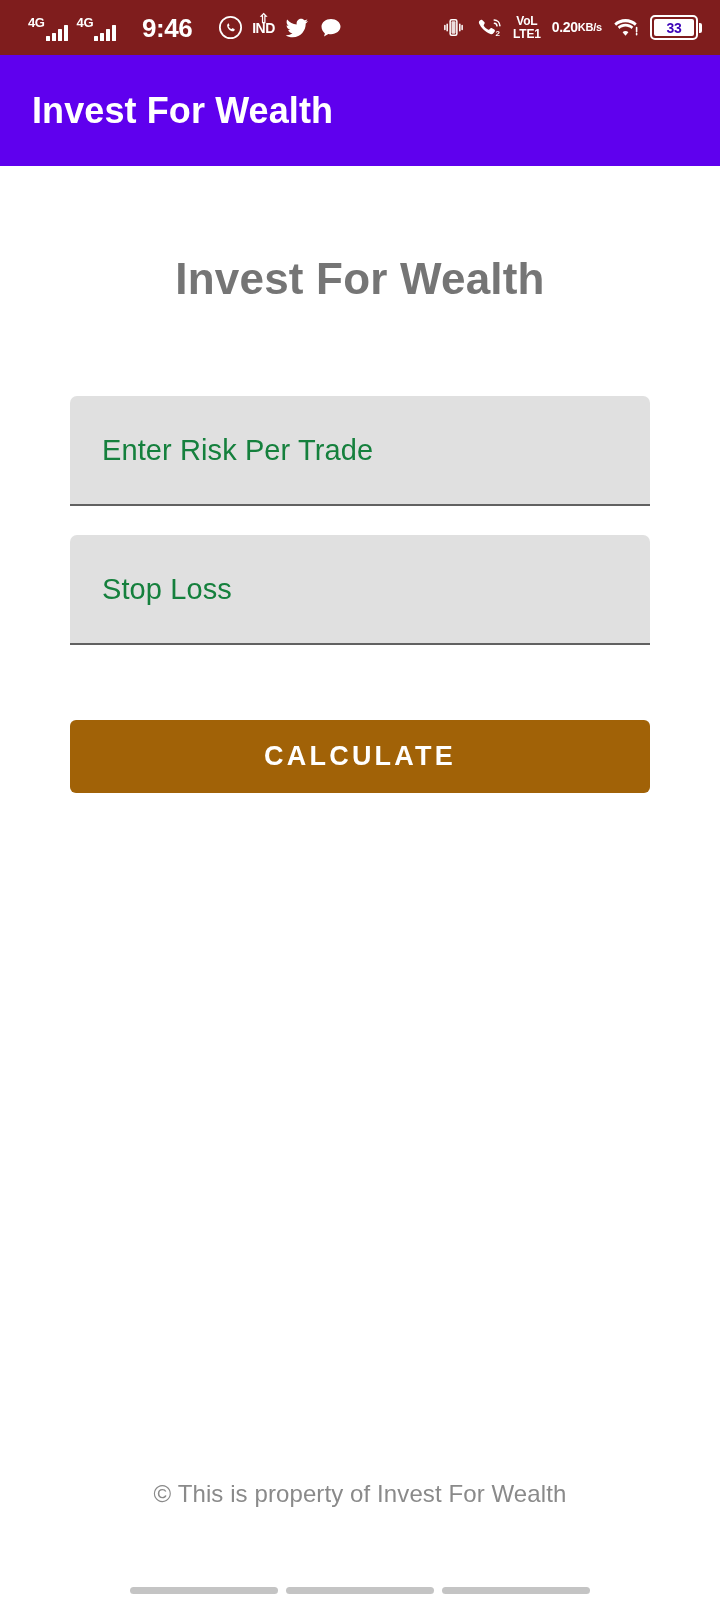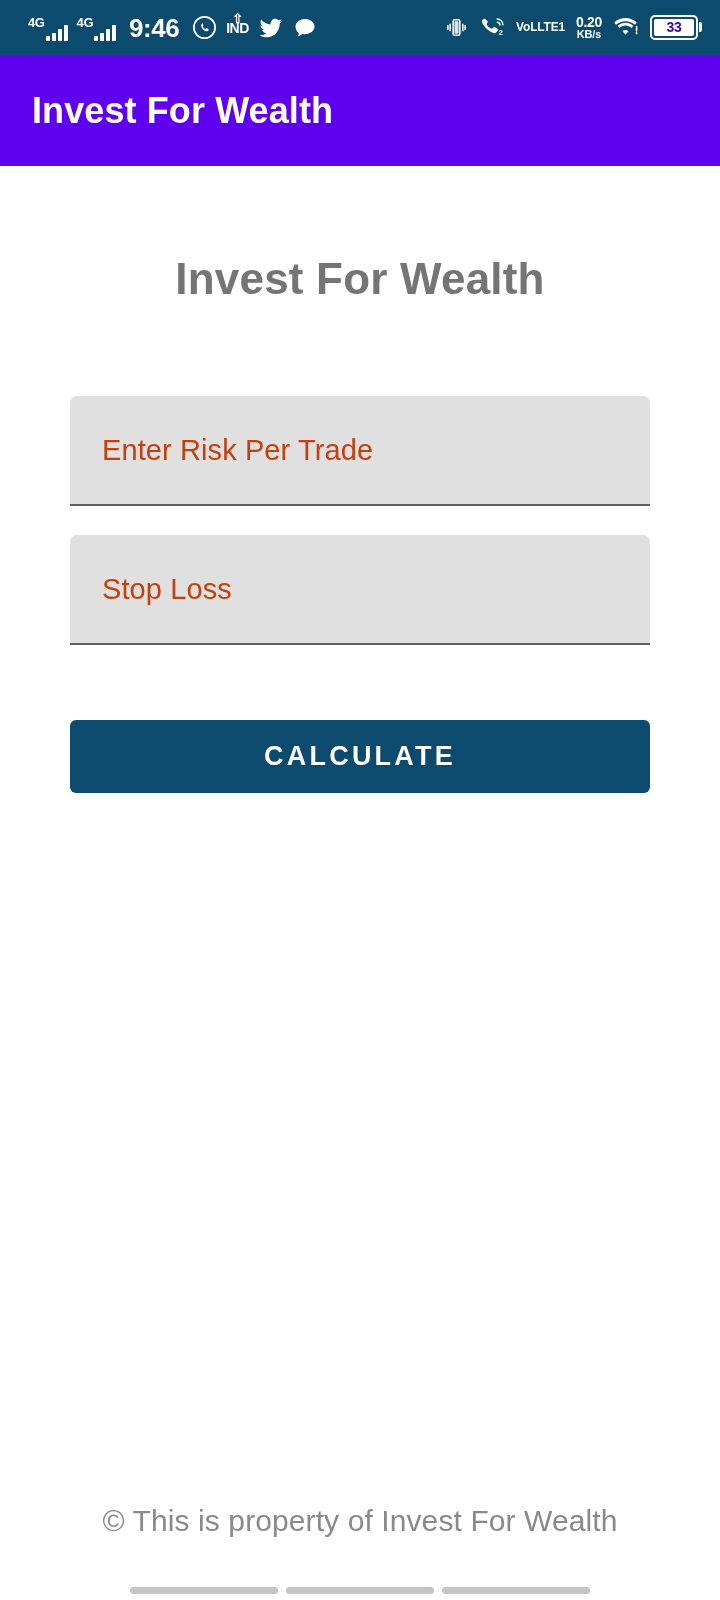--- a/index.html
+++ b/index.html
@@ -17,21 +17,21 @@
     width: 720px;
     height: 1600px;
     background: #ffffff;
     display: flex;
     flex-direction: column;
   }
 
   
   .status-bar {
     height: 55px;
-    background: #0c4a6e;
+    background: #7f1d1d;
     display: flex;
     align-items: center;
     justify-content: space-between;
     padding: 0 18px 0 28px;
     color: #ffffff;
     flex: 0 0 auto;
   }
   .status-left, .status-right {
     display: flex;
     align-items: center;
@@ -64,21 +64,21 @@
   .bars i:nth-child(1) { height: 5px; }
   .bars i:nth-child(2) { height: 8px; }
   .bars i:nth-child(3) { height: 12px; }
   .bars i:nth-child(4) { height: 16px; }
 
   .clock {
     font-size: 26px;
     font-weight: bold;
     letter-spacing: -0.5px;
     line-height: 1;
-    margin: 0 4px;
+    margin: 0 17px;
   }
 
   .sicon { display: inline-flex; align-items: center; justify-content: center; }
   .sicon svg { display: block; }
 
   .ind-icon {
     position: relative;
     font-size: 14px;
     font-weight: bold;
     letter-spacing: -0.5px;
@@ -88,30 +88,30 @@
     position: absolute;
     top: -9px;
     left: 50%;
     transform: translateX(-50%);
     font-size: 13px;
     line-height: 1;
   }
 
   .volte {
     display: flex;
-    flex-direction: row;
+    flex-direction: column;
     align-items: center;
     line-height: 1.02;
     font-size: 12px;
     font-weight: bold;
     letter-spacing: -0.2px;
   }
   .netspeed {
     display: flex;
-    flex-direction: column;
+    flex-direction: row;
     align-items: center;
     line-height: 1.02;
   }
   .netspeed .val { font-size: 14px; font-weight: bold; letter-spacing: -0.3px; }
   .netspeed .unit { font-size: 11px; font-weight: bold; letter-spacing: -0.2px; text-align: right; }
 
   .battery {
     display: flex;
     align-items: center;
   }
@@ -194,50 +194,50 @@
     border-top-left-radius: 7px;
     border-top-right-radius: 7px;
     border-bottom: 2px solid #616161;
     display: flex;
     align-items: center;
     padding: 0 32px;
   }
   .field + .field { margin-top: 29px; }
 
   .field-placeholder {
-    color: #c2410c;
+    color: #15803d;
     font-size: 29px;
     letter-spacing: 0.1px;
   }
 
   .calc-button {
     margin-top: 75px;
     height: 73px;
-    background: #0c4a6e;
+    background: #a16207;
     border: none;
     border-radius: 6px;
     color: #ffffff;
     font-family: "Liberation Sans", sans-serif;
     font-size: 27px;
     font-weight: bold;
     letter-spacing: 3.2px;
     display: flex;
     align-items: center;
     justify-content: center;
     cursor: pointer;
   }
 
   .footer {
     position: absolute;
-    bottom: 62px;
+    bottom: 92px;
     left: 0;
     right: 0;
     text-align: center;
     color: #8a8a8a;
-    font-size: 30px;
+    font-size: 24px;
     letter-spacing: 0.1px;
   }
 
   
   .nav-bar {
     position: absolute;
     bottom: 0;
     left: 0;
     right: 0;
     height: 42px;

